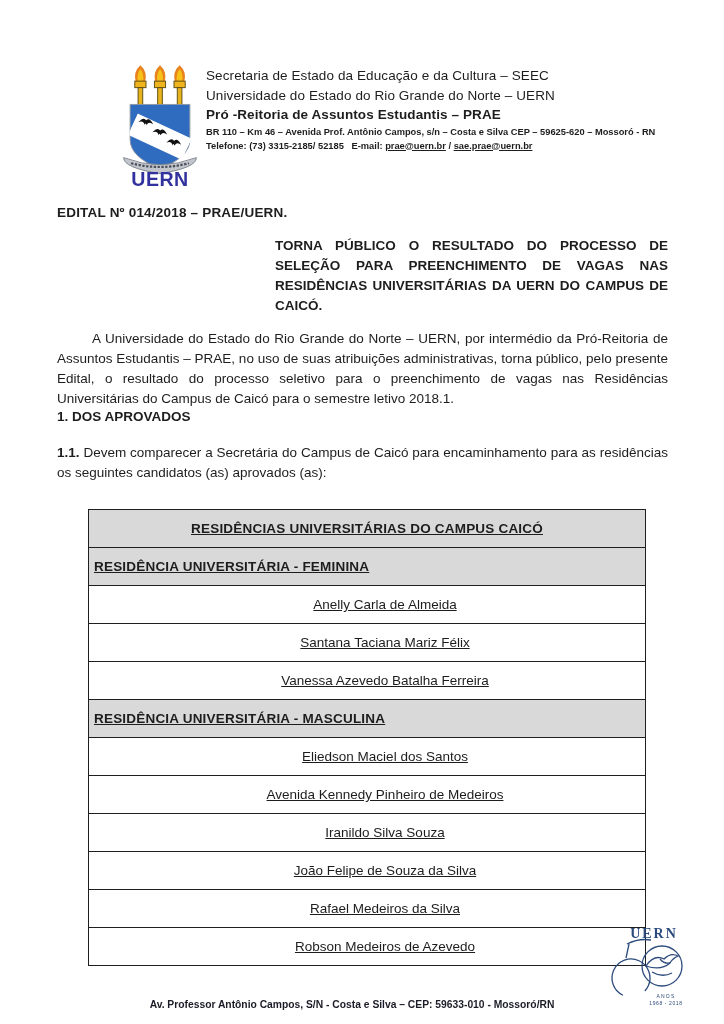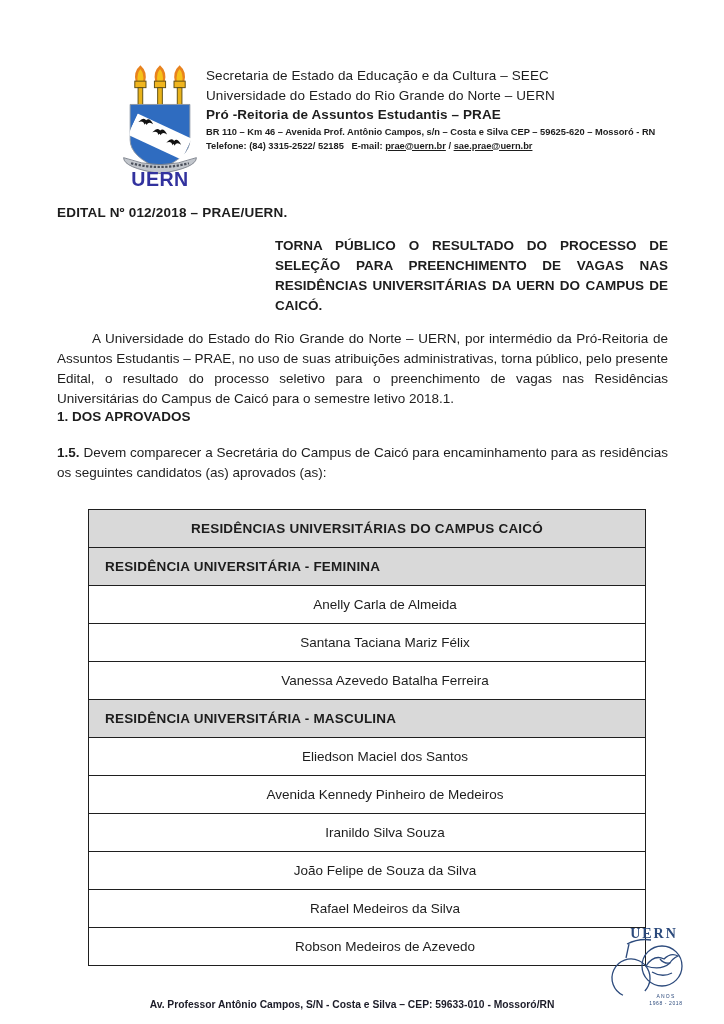--- a/index.html
+++ b/index.html
@@ -26,23 +26,23 @@
     margin:16px 0 0 218px; font-size:13.5px; font-weight:bold;
     line-height:20px; text-align:justify;
   }
   .intro { margin-top:13px; font-size:13.5px; line-height:20px; text-align:justify; text-indent:35px; }
   .section-title { font-size:13.5px; font-weight:bold; }
   .item { margin-top:19px; font-size:13.5px; line-height:20px; text-align:justify; }
   .item b { font-weight:bold; }
 
   
   .approved { margin:26px 0 0 31px; width:558px; border-collapse:collapse; font-size:13.5px; table-layout:fixed; }
-  .approved th, .approved td { border:1px solid #1f1f1f; height:38px; vertical-align:middle; padding:0 4px; }
+  .approved th, .approved td { border:1px solid #1f1f1f; height:38px; vertical-align:middle; padding:0 4px;text-decoration:underline; }
   .t-title th { background:#d9d9d9; font-weight:bold; text-align:center; letter-spacing:.2px; }
-  .t-section td { background:#d9d9d9; font-weight:bold; padding-left:16px; letter-spacing:.2px; }
+  .t-section td { background:#d9d9d9; font-weight:bold; padding-left:5px; letter-spacing:.2px; }
   .t-name td { padding-left:40px; font-weight:normal;text-align:center; }
 
   
   .doc-footer { position:absolute; left:0; right:0; bottom:0; height:112px; }
   .footer-text {
     position:absolute; left:20px; right:40px; top:38px; text-align:center;
     font-size:10.3px; font-weight:bold; line-height:22px; color:#1c1c28; white-space:pre-wrap;
   }
   .anniv { position:absolute; right:26px; top:8px; width:94px; height:98px; }
 </style>
@@ -94,34 +94,34 @@
           <path d="M14,107 Q45,115 76,107" stroke="#4a4f5a" stroke-width="2.4" fill="none" stroke-dasharray="2.5 1.6"></path>
         </g>
         <text x="45" y="131" text-anchor="middle" font-size="21" font-weight="bold" letter-spacing="0.5" fill="#32329e" font-family="Liberation Sans, sans-serif">UERN</text>
       </svg>
     </div>
     <div class="header-text">
       <div class="h-line">Secretaria de Estado da Educação e da Cultura – SEEC</div>
       <div class="h-line">Universidade do Estado do Rio Grande do Norte – UERN</div>
       <div class="h-line bold">Pró -Reitoria de Assuntos Estudantis – PRAE</div>
       <div class="h-small">BR 110 – Km 46 – Avenida Prof. Antônio Campos, s/n – Costa e Silva CEP – 59625-620 – Mossoró - RN</div>
-      <div class="h-small"><span>Telefone: (84) 3315-2522/ 52185   E-mail: </span><a class="hlink">prae@uern.br</a><span> / </span><a class="hlink">sae.prae@uern.br</a></div>
+      <div class="h-small"><span>Telefone: (73) 3315-2185/ 52185   E-mail: </span><a class="hlink">prae@uern.br</a><span> / </span><a class="hlink">sae.prae@uern.br</a></div>
     </div>
   </header>
 
   <main class="content">
-    <h1 class="edital">EDITAL Nº 012/2018 – PRAE/UERN.</h1>
+    <h1 class="edital">EDITAL Nº 014/2018 – PRAE/UERN.</h1>
 
     <p class="summary">TORNA PÚBLICO O RESULTADO DO PROCESSO DE SELEÇÃO PARA PREENCHIMENTO DE VAGAS NAS RESIDÊNCIAS UNIVERSITÁRIAS DA UERN DO CAMPUS DE CAICÓ.</p>
 
     <p class="intro">A Universidade do Estado do Rio Grande do Norte – UERN, por intermédio da Pró-Reitoria de Assuntos Estudantis – PRAE, no uso de suas atribuições administrativas, torna público, pelo presente Edital, o resultado do processo seletivo para o preenchimento de vagas nas Residências Universitárias do Campus de Caicó para o semestre letivo 2018.1.</p>
 
     <h2 class="section-title">1. DOS APROVADOS</h2>
 
-    <p class="item"><b>1.5.</b><span> Devem comparecer a Secretária do Campus de Caicó para encaminhamento para as residências os seguintes candidatos (as) aprovados (as):</span></p>
+    <p class="item"><b>1.1.</b><span> Devem comparecer a Secretária do Campus de Caicó para encaminhamento para as residências os seguintes candidatos (as) aprovados (as):</span></p>
 
     <table class="approved">
       <thead>
         <tr class="t-title">
           <th>RESIDÊNCIAS UNIVERSITÁRIAS DO CAMPUS CAICÓ</th>
         </tr>
       </thead>
       <tbody>
           <tr class="t-section">
             <td>RESIDÊNCIA UNIVERSITÁRIA - FEMININA</td>

